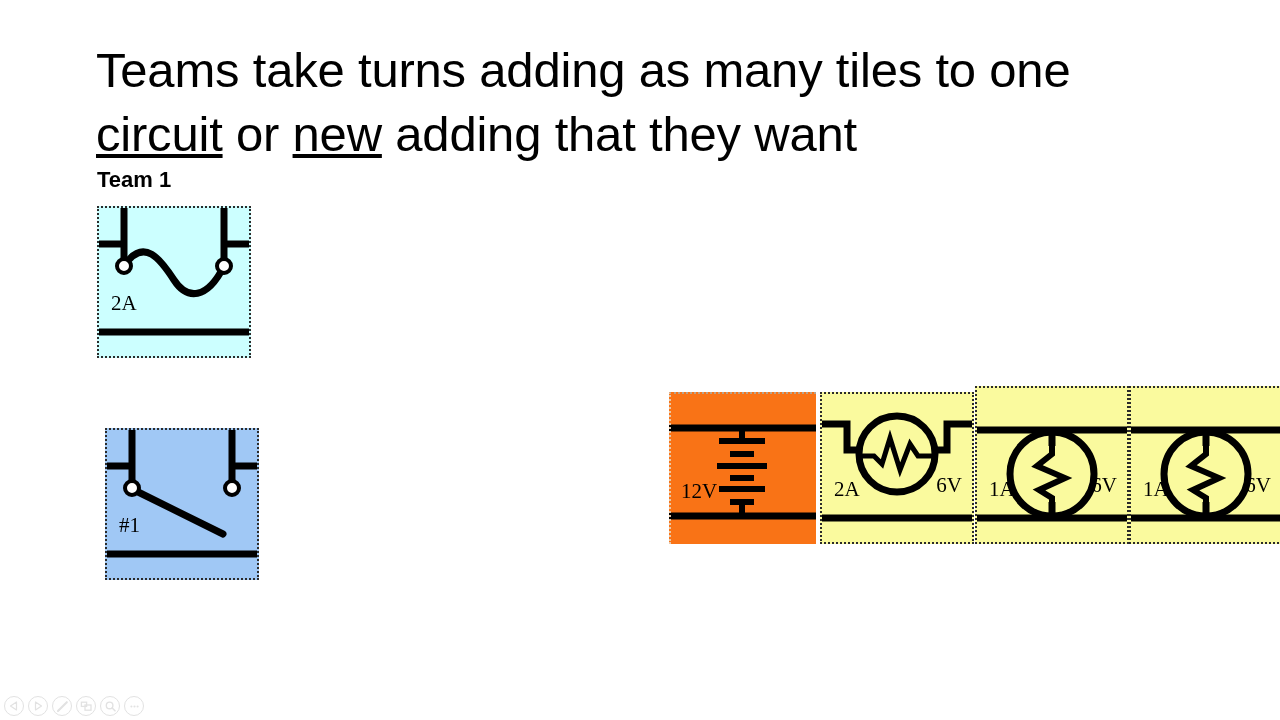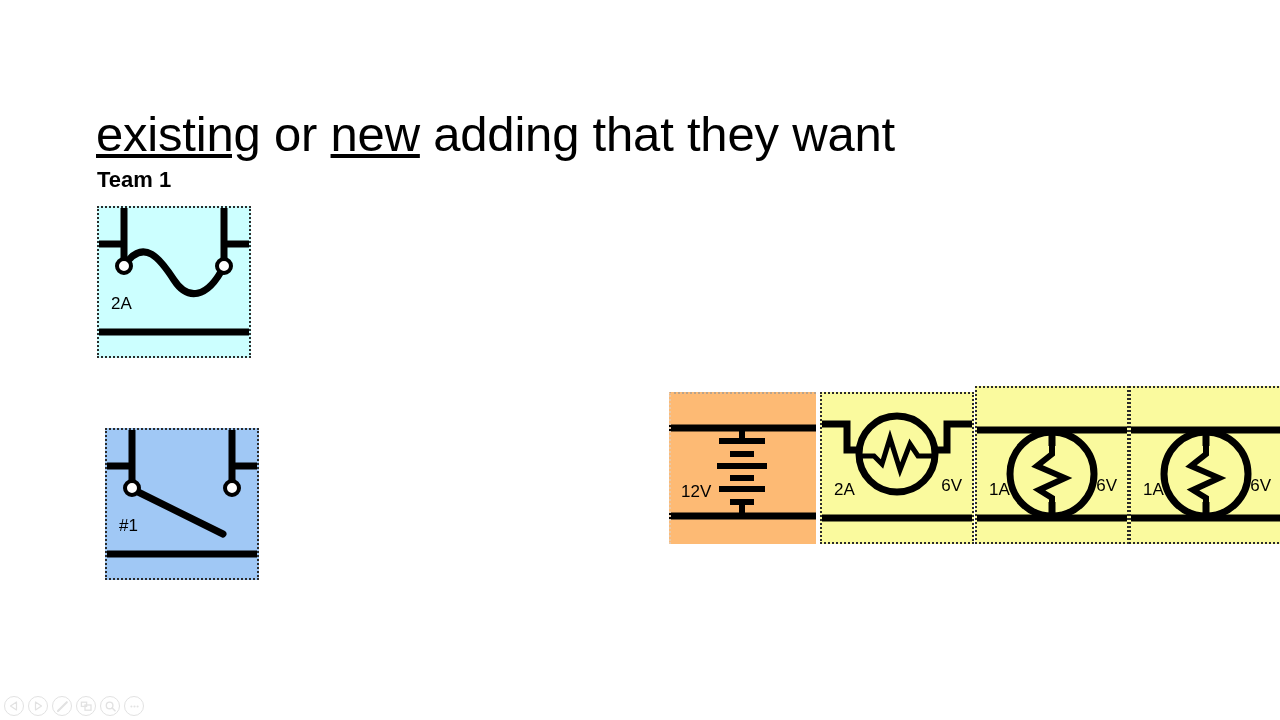--- a/index.html
+++ b/index.html
@@ -51,31 +51,31 @@
     border: 2px dotted #2b2b2b;
   }
   .tile svg {
     position: absolute;
     left: 0;
     top: 0;
     display: block;
   }
   .tile-text {
     position: absolute;
-    font-size: 17px;
+    font-size: 21px;
     line-height: 17px;
-    font-family: Liberation Sans, sans-serif;
+    font-family: Liberation Serif, serif;
     color: #000000;
     white-space: nowrap;
   }
 
   
   #tile-wire-2a   { left: 97px;  top: 206px; width: 154px; height: 152px; background: #CCFFFF; }
   #tile-switch-1  { left: 105px; top: 428px; width: 154px; height: 152px; background: #A0C8F5; }
-  #tile-battery   { left: 669px; top: 392px; width: 147px; height: 152px; background: #fdba74; border: none; }
+  #tile-battery   { left: 669px; top: 392px; width: 147px; height: 152px; background: #f97316; border: none; }
   #tile-battery-dots {
     position: absolute;
     left: 669px; top: 392px; width: 147px; height: 152px;
     box-sizing: border-box;
     border-top: 2px dotted #b9a38c;
     border-left: 2px dotted #e8c8a8;
     pointer-events: none;
   }
   #tile-lamp-h    { left: 820px; top: 392px; width: 154px; height: 152px; background: #FAFA9E; }
   #tile-lamp-v1   { left: 975px; top: 386px; width: 154px; height: 158px; background: #FAFA9E; }
@@ -104,21 +104,21 @@
     display: flex;
     align-items: center;
     justify-content: center;
     background: transparent;
   }
   .tb-btn svg { display: block; }
 </style>
 </head>
 <body>
 
-<div id="slide-title"><br><span class="u">existing</span><span> or </span><span class="u">new</span><span> adding that they want</span></div>
+<div id="slide-title"><span>Teams take turns adding as many tiles to one</span><br><span class="u">circuit</span><span> or </span><span class="u">new</span><span> adding that they want</span></div>
 
 <div id="team-label">Team 1</div>
 
 <div class="tile" id="tile-wire-2a">
   <svg width="150" height="148" viewBox="0 0 150 148">
 
     <line x1="0" y1="36" x2="28" y2="36" stroke="#000" stroke-width="7"></line>
     <line x1="25" y1="0" x2="25" y2="58" stroke="#000" stroke-width="7"></line>
 
     <line x1="122" y1="36" x2="150" y2="36" stroke="#000" stroke-width="7"></line>

